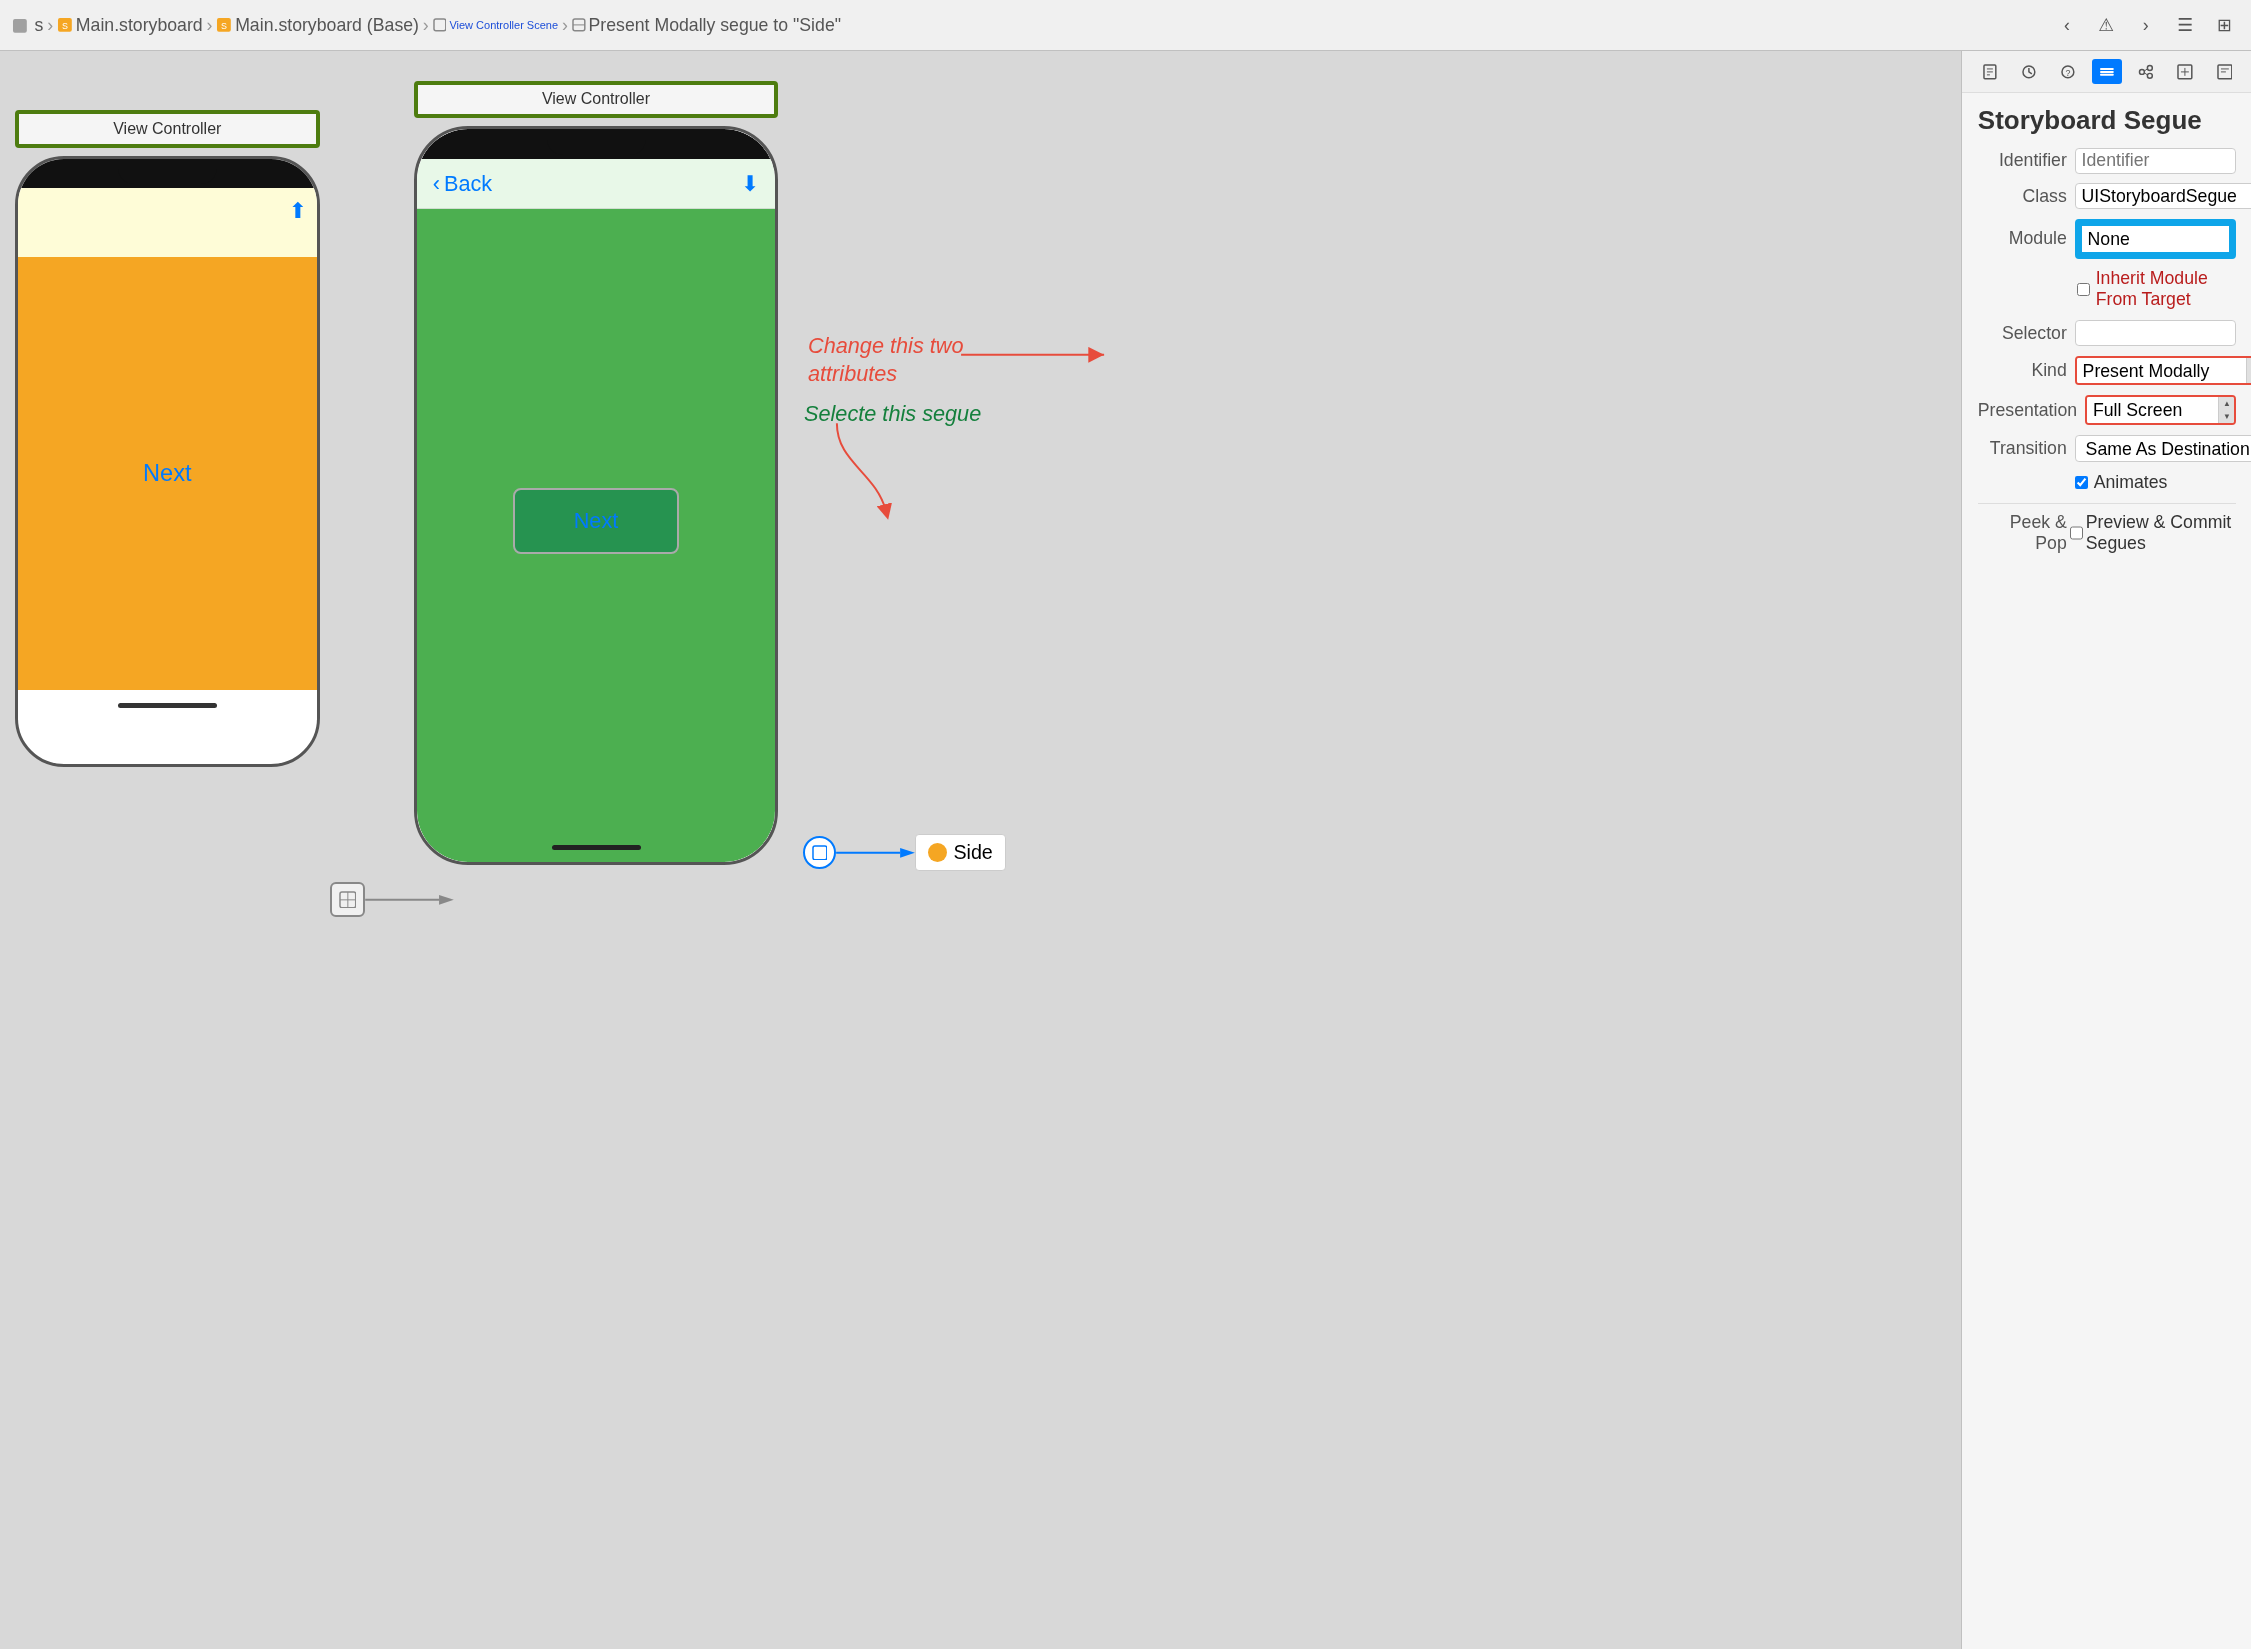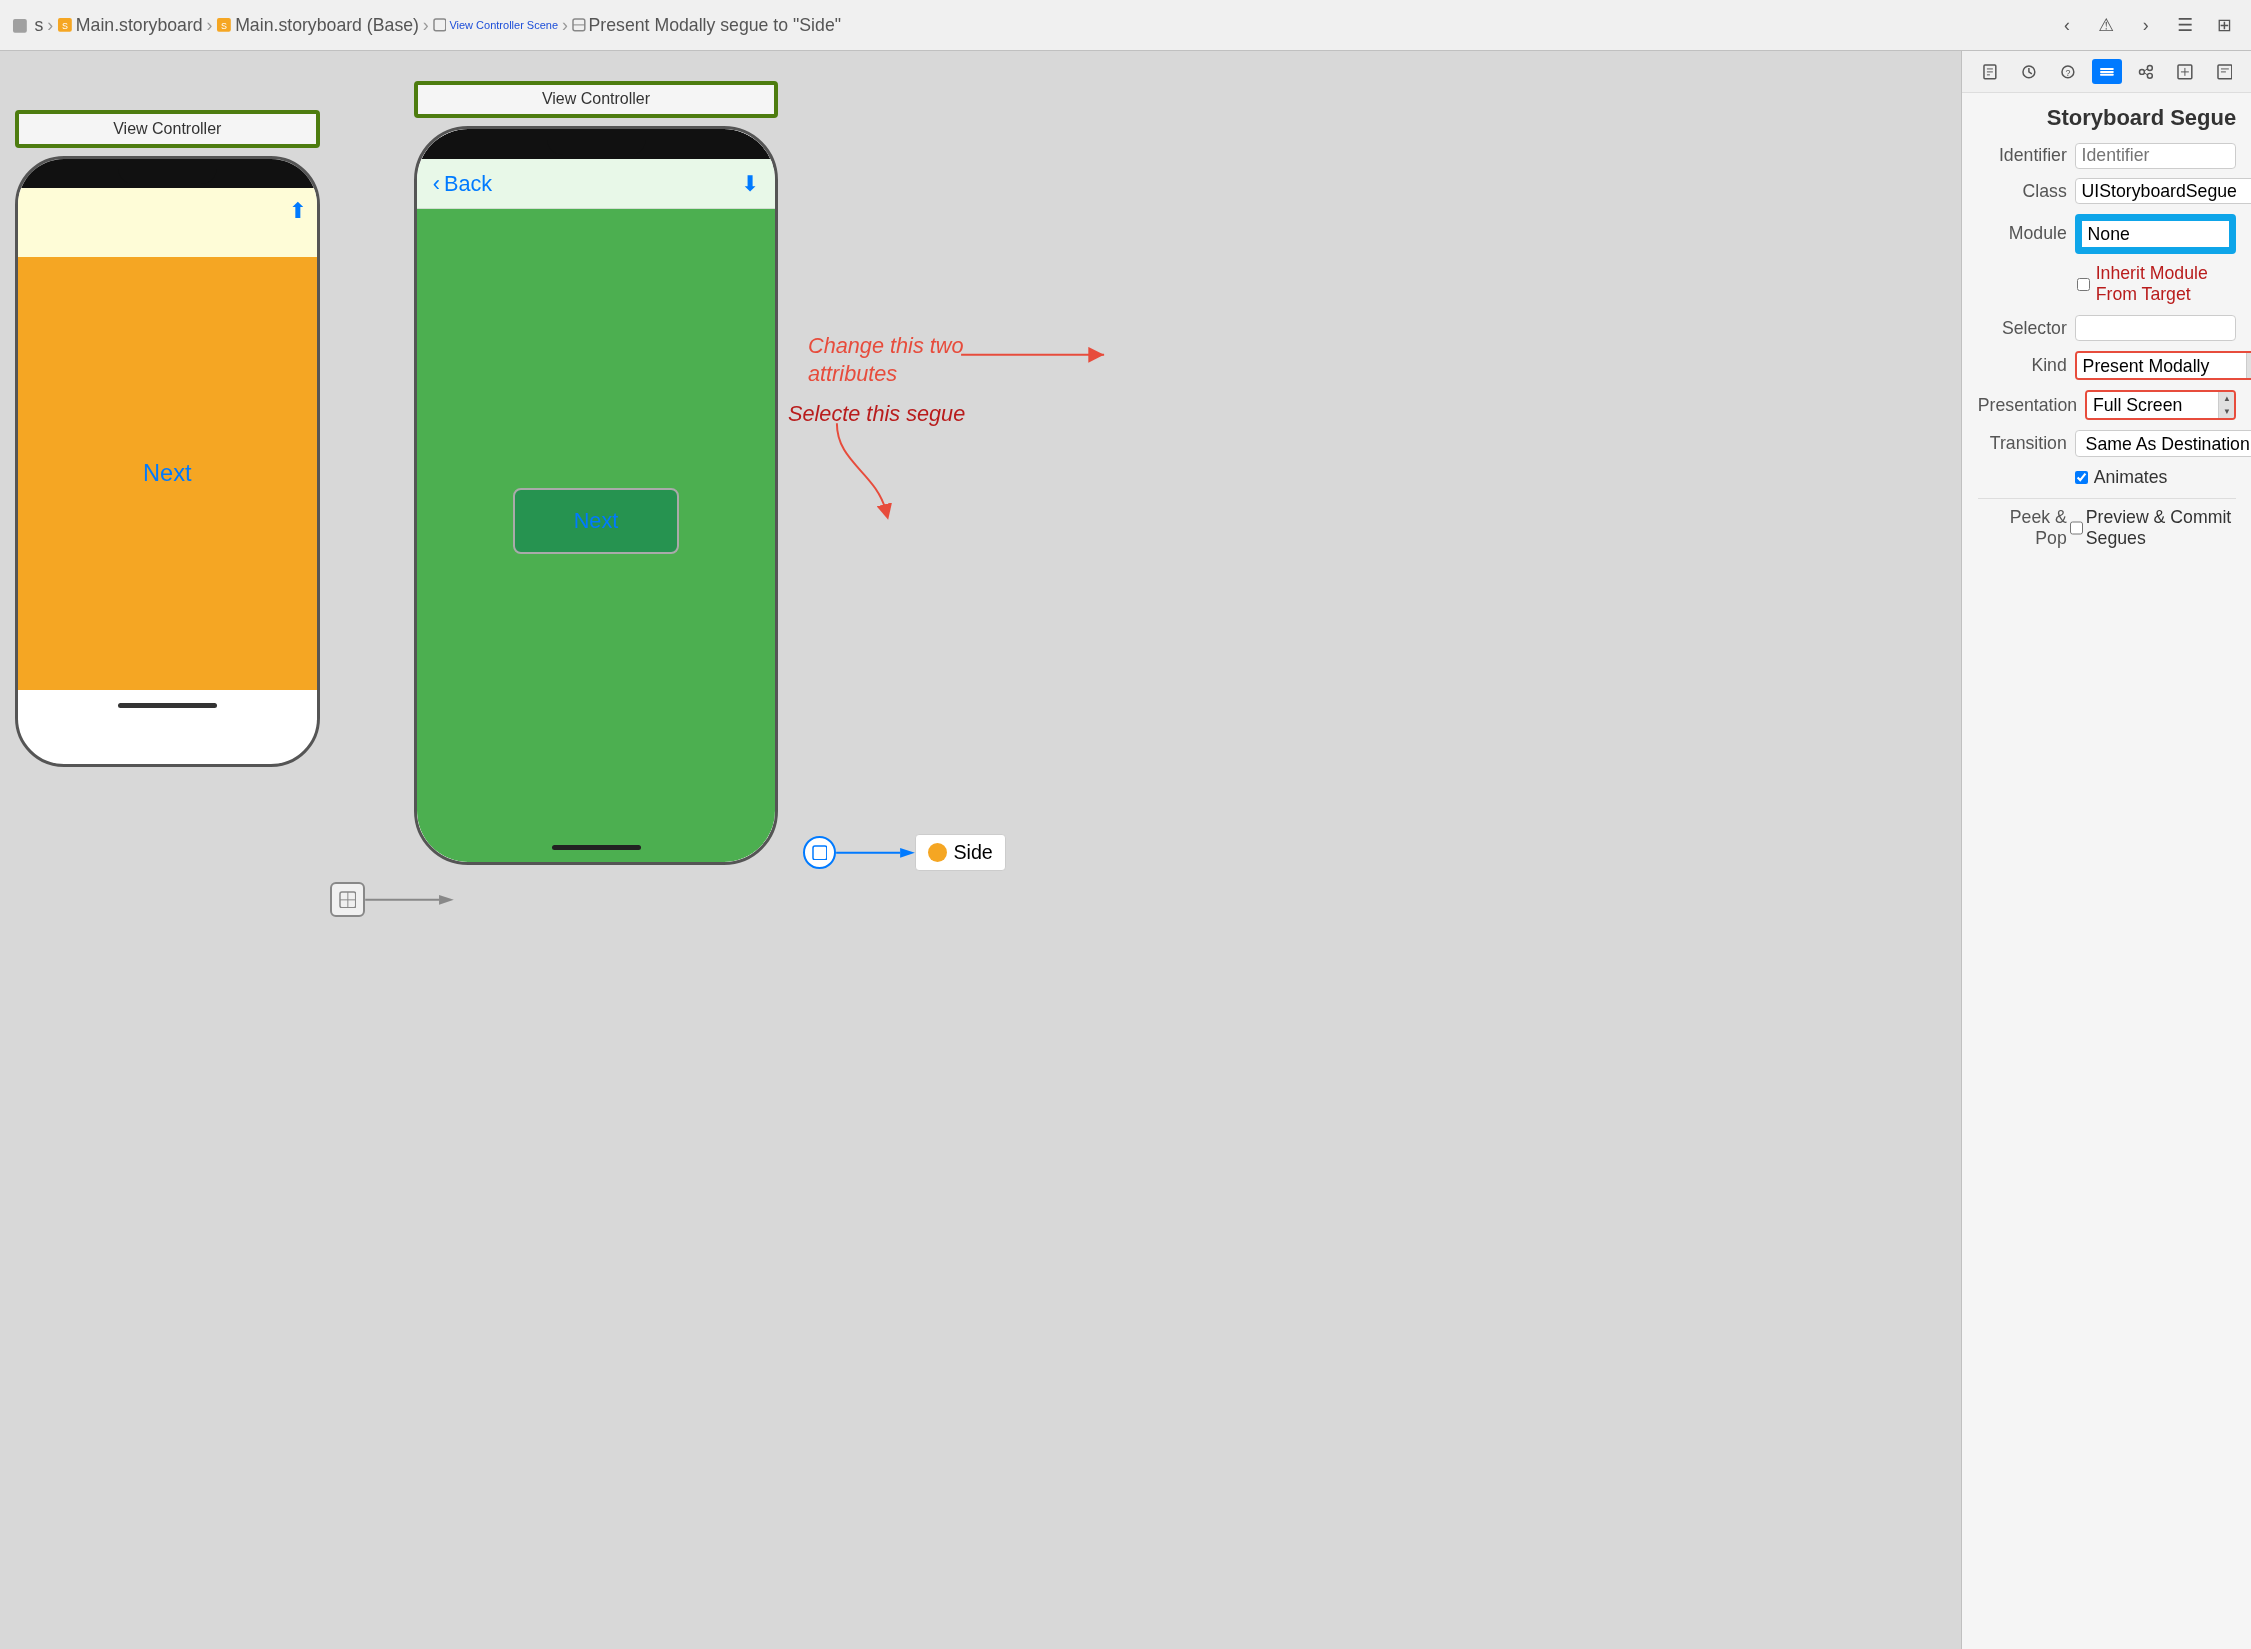--- a/index.html
+++ b/index.html
@@ -202,25 +202,24 @@
     .right-panel {
       width: 291px;
       background: #f5f5f5;
       border-left: 1px solid #c0c0c0;
       display: flex;
       flex-direction: column;
       flex-shrink: 0;
     }
 
     .right-panel-title {
-      font-size: 22px;
+      font-size: 26px;
       font-weight: 600;
       color: #333;
       margin-bottom: 11.8px;
-      text-align: right;
     }
 
     .inspector-btn {
       width: 29.6px;
       height: 25.6px;
       background: none;
       border: none;
       border-radius: 3.9px;
       cursor: pointer;
       font-size: 13.8px;
@@ -516,21 +515,21 @@
         <line x1="0" y1="10" x2="65" y2="10" stroke="#007aff" stroke-width="2"></line>
         <polygon points="65,5 80,10 65,15" fill="#007aff"></polygon>
       </svg>
       <div class="side-badge">
         <div style="width:19.7px;height:19.7px;background:#f5a623;border-radius:50%;"></div>
         <span>Side</span>
       </div>
     </div>
 
     <div style="position:absolute;top:350px;left:788px;">
-      <span style="color:#b91c1c;font-size:21.7px;font-style:italic;">Selecte this segue</span>
+      <span style="color:#15803d;font-size:21.7px;font-style:italic;margin-left:16px;">Selecte this segue</span>
       
       <svg width="79" height="99" viewBox="0 0 80 100" style="position:absolute;top:21.7px;left:39px;">
         <path d="M 10 0 C 10 40, 50 50, 60 90" stroke="#e74c3c" stroke-width="2" fill="none" marker-end="url(#arrow2)"></path>
         <defs>
           <marker id="arrow2" markerWidth="8" markerHeight="8" refX="4" refY="4" orient="auto">
             <path d="M0,0 L8,4 L0,8 Z" fill="#e74c3c"></path>
           </marker>
         </defs>
       </svg>
     </div>

